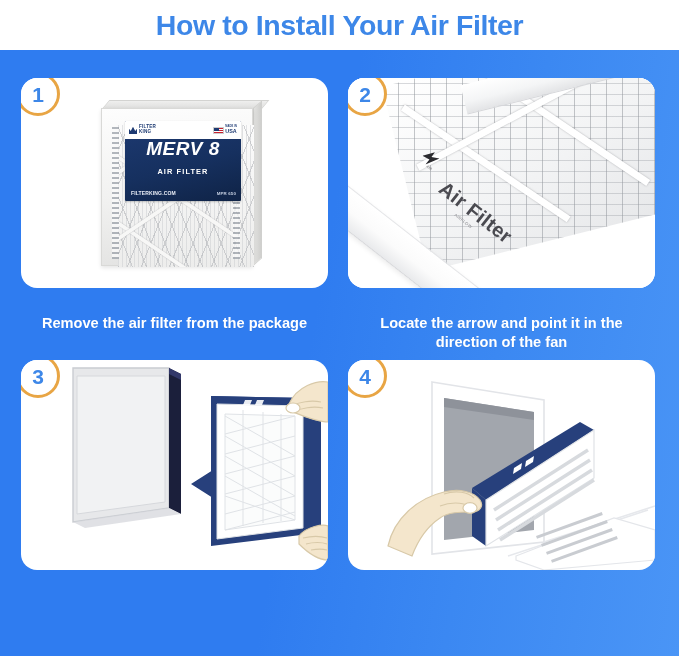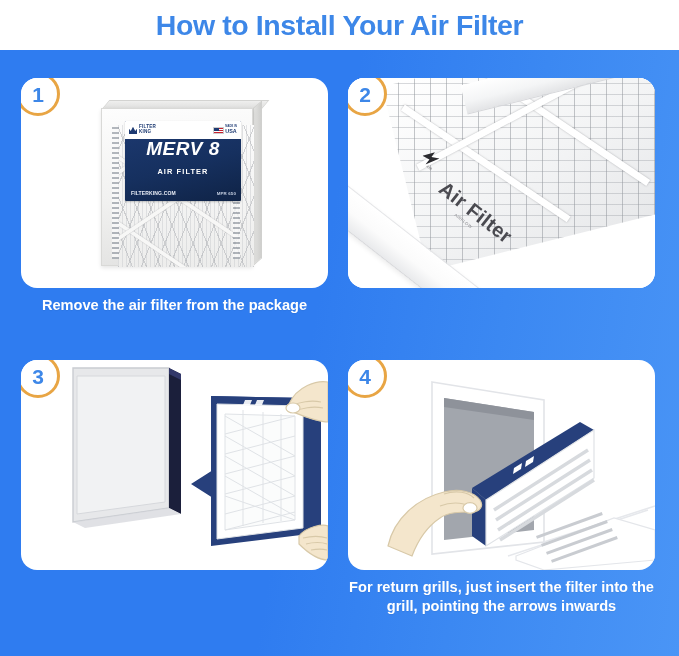--- a/index.html
+++ b/index.html
@@ -90,21 +90,21 @@
   .badge span {
     font-size: 21px;
     font-weight: bold;
     color: #3d87e8;
     line-height: 1;
     font-family: "Liberation Sans", sans-serif;
   }
 
   .caption {
     width: 307px;
-    margin-top: 8px;
+    margin-top: 26px;
     text-align: center;
     color: #ffffff;
     font-size: 14.6px;
     font-weight: bold;
     line-height: 1.33;
     font-family: "Liberation Sans", sans-serif;
     text-shadow: 0 1px 1px rgba(0,0,0,0.06);
   }
 
   .art { position: absolute; inset: 0; }
@@ -419,20 +419,21 @@
             <div class="f2-arrow"></div>
             <div class="f2-arrow-cap">AIR</div>
             <div class="f2-text">
               <span>Air Filter</span>
               <small>AIRFLOW</small>
             </div>
           </div>
         </div>
 
       </div>
+      <div class="caption">Locate the arrow and point it in the direction of the fan</div>
     </div>
 
     <div class="step s3">
       <div class="card">
 
         <div class="badge">
           <span>3</span>
         </div>
 
         <div class="art">
@@ -560,17 +561,16 @@
                 <rect x="188" y="176" width="70" height="3" transform="rotate(-20 188 176)"></rect>
                 <rect x="193" y="184" width="70" height="3" transform="rotate(-20 193 184)"></rect>
                 <rect x="198" y="192" width="70" height="3" transform="rotate(-20 198 192)"></rect>
                 <rect x="203" y="200" width="70" height="3" transform="rotate(-20 203 200)"></rect>
               </g>
             </g>
           </svg>
         </div>
 
       </div>
-      <div class="caption">For return grills, just insert the filter into the grill, pointing the arrows inwards</div>
     </div>
 
   </div>
 </div>
 
 </body></html>

